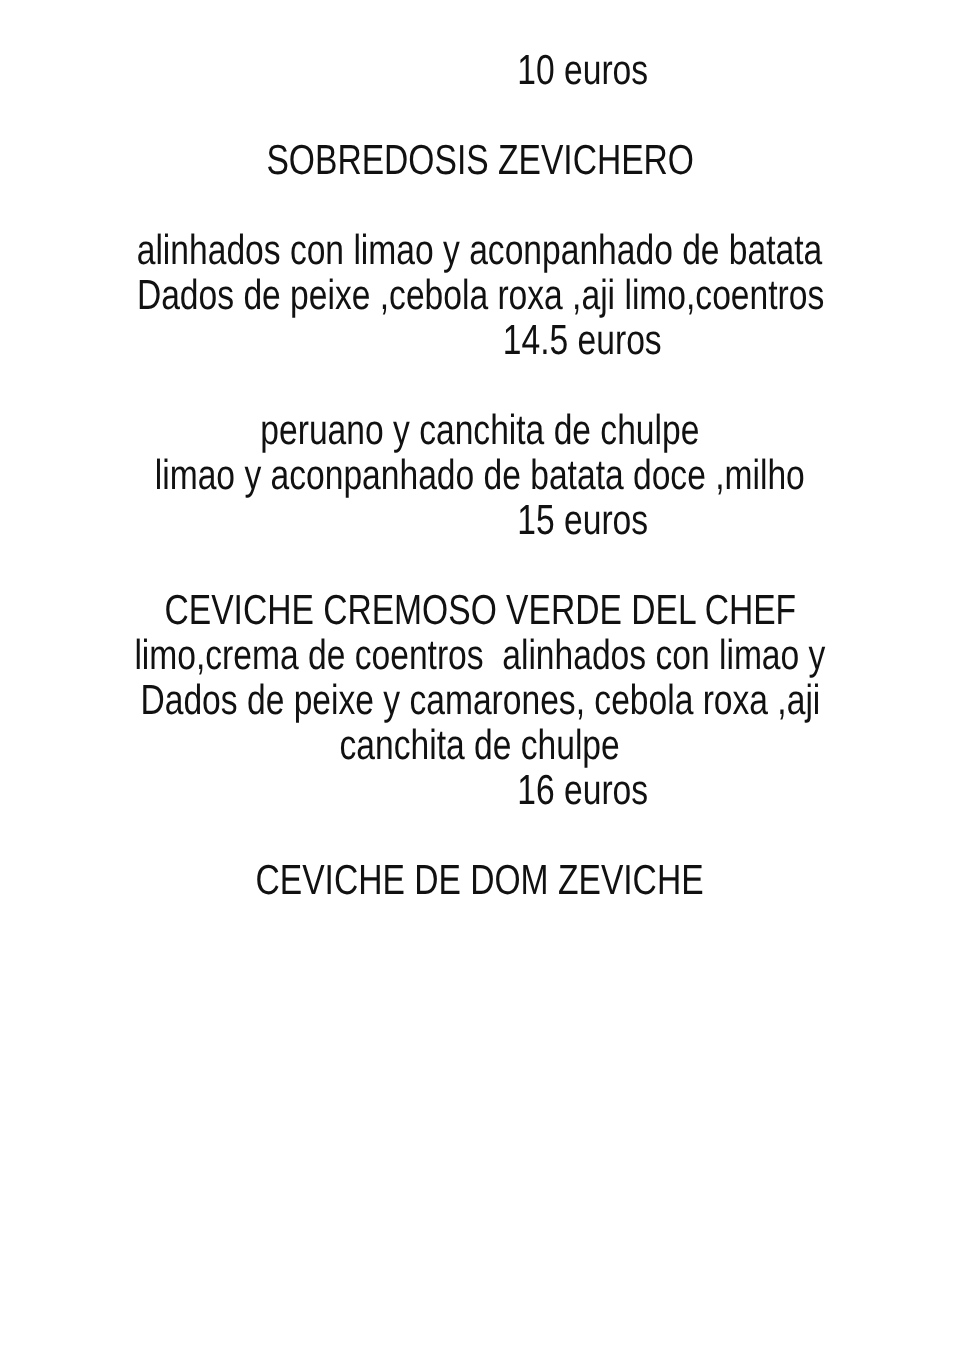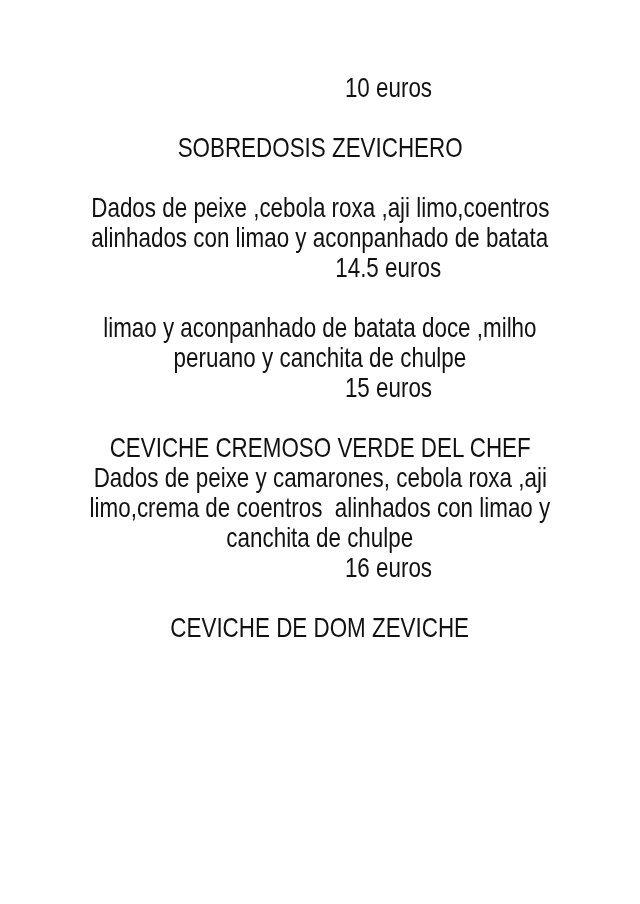--- a/index.html
+++ b/index.html
@@ -9,21 +9,21 @@
   body {
     width: 640px;
     height: 904px;
     background: #ffffff;
     overflow: hidden;
     font-family: "Liberation Sans", "DejaVu Sans", sans-serif;
   }
   .page {
     width: 640px;
     height: 904px;
-    padding-top: 73px;
+    padding-top: 32px;
     box-sizing: border-box;
     color: #111111;
   }
   .line {
     height: 30px;
     line-height: 30px;
     font-size: 28px;
     text-align: center;
     overflow: visible;
     white-space: nowrap;
@@ -43,32 +43,32 @@
 </head>
 <body>
 
 <div class="page">
 
   <div class="line price"><span class="tx">10 euros</span></div>
   <div class="line"></div>
   <div class="line"><span class="tx">SOBREDOSIS ZEVICHERO</span></div>
   <div class="line"></div>
 
+  <div class="line"><span class="tx">alinhados con limao y aconpanhado de batata</span></div>
   <div class="line"><span class="tx">Dados de peixe ,cebola roxa ,aji limo,coentros</span></div>
-  <div class="line"><span class="tx">alinhados con limao y aconpanhado de batata</span></div>
   <div class="line price"><span class="tx">14.5 euros</span></div>
   <div class="line"></div>
 
+  <div class="line"><span class="tx">peruano y canchita de chulpe</span></div>
   <div class="line"><span class="tx">limao y aconpanhado de batata doce ,milho</span></div>
-  <div class="line"><span class="tx">peruano y canchita de chulpe</span></div>
   <div class="line price"><span class="tx">15 euros</span></div>
   <div class="line"></div>
 
   <div class="line"><span class="tx">CEVICHE CREMOSO VERDE DEL CHEF</span></div>
+  <div class="line"><span class="tx">limo,crema de coentros  alinhados con limao y</span></div>
   <div class="line"><span class="tx">Dados de peixe y camarones, cebola roxa ,aji</span></div>
-  <div class="line"><span class="tx">limo,crema de coentros  alinhados con limao y</span></div>
   <div class="line"><span class="tx">canchita de chulpe</span></div>
   <div class="line price"><span class="tx">16 euros</span></div>
   <div class="line"></div>
 
   <div class="line"><span class="tx">CEVICHE DE DOM ZEVICHE</span></div>
 
 </div>
 
 </body></html>

